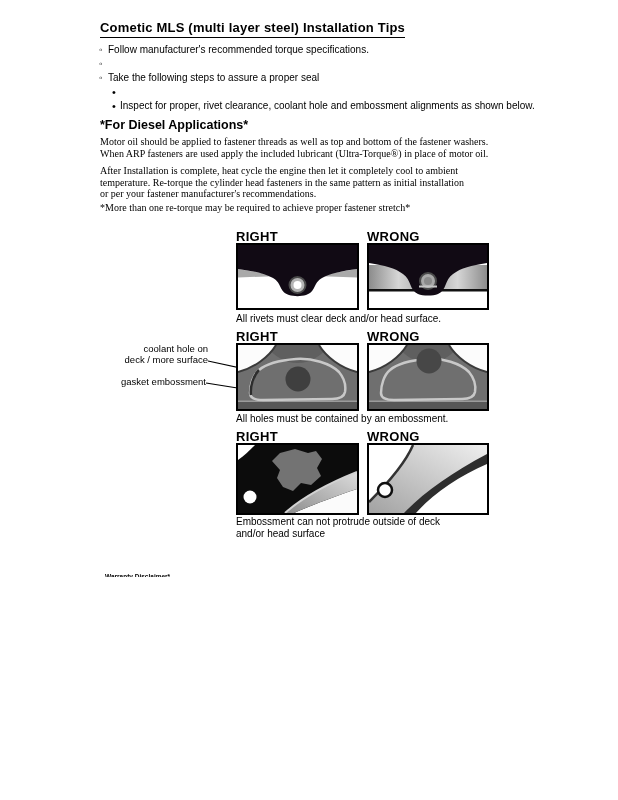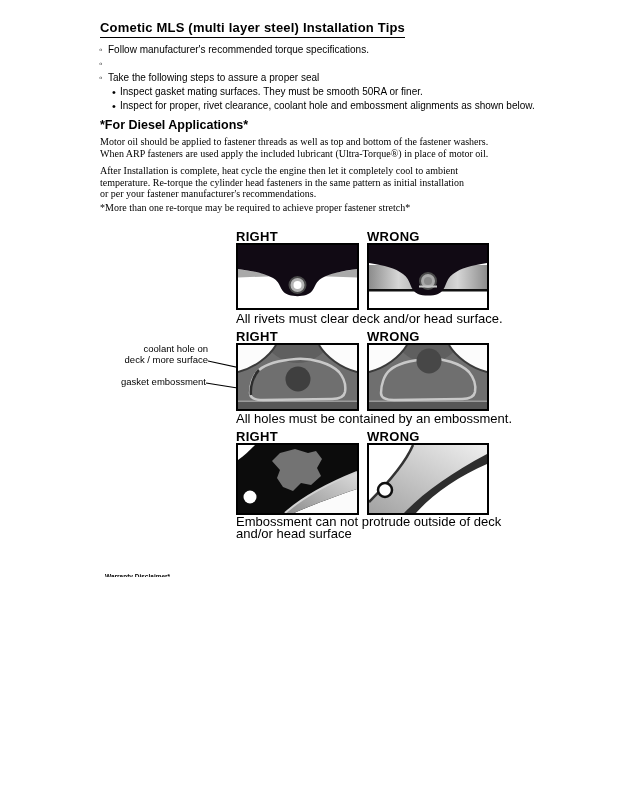--- a/index.html
+++ b/index.html
@@ -12,21 +12,21 @@
   .b-row{display:flex;align-items:flex-start;height:14px;line-height:14px;white-space:nowrap;}
   .b-row .mk{width:9px;font-size:10px;}
   .b-row.lvl2{padding-left:13px;}
   .b-row.lvl2 .mk{width:8px;font-size:11px;}
   .diesel-h{left:100px;top:118px;font-size:12.5px;font-weight:bold;}
   .para{left:100px;width:478px;font-size:10px;line-height:11.5px;white-space:pre-line;font-family:Liberation Serif, serif;}
   .p1{top:136px;} .p2{top:165px;} .p3{top:202px;}
   .fig-label{font-size:13px;font-weight:bold;text-align:left;letter-spacing:.3px;}
   .dbox{box-sizing:border-box;border:2px solid #000;background:#fff;}
   .dbox svg{display:block;width:100%;height:100%;}
-  .caption{font-size:13px;line-height:12px;white-space:pre-line;}
+  .caption{font-size:10px;line-height:12px;white-space:pre-line;}
   .ann{font-size:9.5px;line-height:10.5px;text-align:right;}
   .warranty{left:105px;top:574px;width:413px;font-size:6px;line-height:6.8px;}
   .warranty .wh{font-weight:bold;font-size:6.5px;margin-bottom:7px;}
   .warranty p{margin:0 0 6.5px 0;white-space:pre-line;}
   .footer-code{left:388px;top:761px;font-size:13px;color:#0c4a6e;letter-spacing:.3px;}
 </style>
 </head>
 <body>
 
 <div class="page">
@@ -40,21 +40,20 @@
     </div>
     <div class="b-row">
       <span class="mk">◦</span>
     </div>
     <div class="b-row">
       <span class="mk">◦</span>
       <span>Take the following steps to assure a proper seal</span>
     </div>
     <div class="b-row lvl2">
       <span class="mk">•</span>
-      <span>Inspect gasket mating surfaces.  They must be smooth 50RA or finer.</span>
     </div>
     <div class="b-row lvl2">
       <span class="mk">•</span>
       <span>Inspect for proper, rivet clearance, coolant hole and embossment alignments as shown below.</span>
     </div>
   </div>
 
   <div class="abs diesel-h">*For Diesel Applications*</div>
   <div class="abs para p1">Motor oil should be applied to fastener threads as well as top and bottom of the fastener washers.
 When ARP fasteners are used apply the included lubricant (Ultra-Torque®) in place of motor oil.</div>

